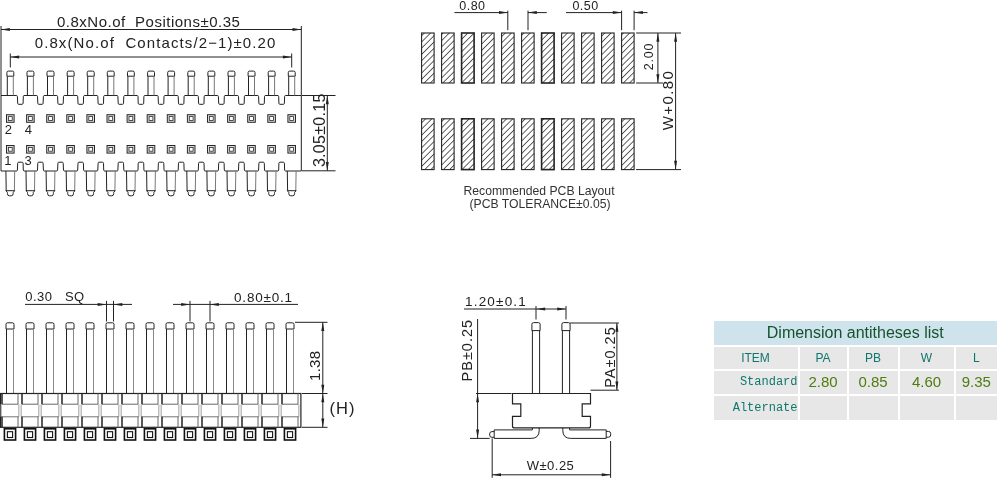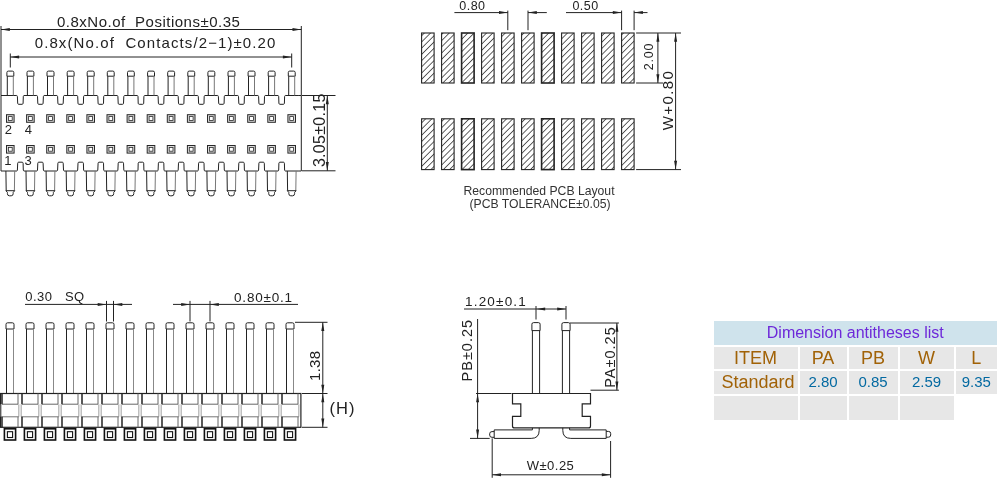--- a/index.html
+++ b/index.html
@@ -4,25 +4,25 @@
 <style>
 html,body { margin:0; padding:0; background:#fff; width:1000px; height:479px; overflow:hidden; }
 * { box-sizing: border-box; -webkit-font-smoothing: antialiased; }
 body, svg text { font-family: "Liberation Sans", sans-serif; }
 #drawing { position:absolute; left:0; top:0; }
 
 #dimtable { position:absolute; left:713.5px; top:320.5px; width:283.5px;
   display:grid; grid-template-columns:84px 47px 49px 54px 41.5px;
   grid-template-rows:24px 22.5px 22.5px 24px; gap:2px;
   font-family:"Liberation Sans", sans-serif; }
-#dimtable .hdr { grid-column:1 / span 5; background:#cfe3ec; color:#6d28d9;
+#dimtable .hdr { grid-column:1 / span 5; background:#cfe3ec; color:#14532d;
   font-size:16px; text-align:center; line-height:24px; }
-#dimtable .c { background:#e7e7e7; color:#a16207; font-size:18px; text-align:center; line-height:22.5px; }
-#dimtable .l { text-align:left; padding-left:8px; }
-#dimtable .v { color:#0369a1; font-size:15px; }
+#dimtable .c { background:#e7e7e7; color:#0f766e; font-size:12px; text-align:center; line-height:22.5px; }
+#dimtable .l { text-align:right; padding-left:8px;font-family:Liberation Mono, monospace; }
+#dimtable .v { color:#4d7c0f; font-size:15px; }
 #dimtable .b { line-height:24px; }
 </style>
 </head>
 <body>
 
 <svg id="drawing" width="1000" height="479" viewBox="0 0 1000 479">
 <defs>
 <pattern id="hatch" patternUnits="userSpaceOnUse" width="4.4" height="4.4" patternTransform="rotate(45)">
 <line x1="2.2" y1="0" x2="2.2" y2="4.4" stroke="#3a3a3a" stroke-width="0.8"></line>
 </pattern>
@@ -633,20 +633,21 @@
 
 <div class="c">ITEM</div>
     <div class="c">PA</div>
     <div class="c">PB</div>
     <div class="c">W</div>
     <div class="c">L</div>
 
 <div class="c l">Standard</div>
     <div class="c v">2.80</div>
     <div class="c v">0.85</div>
-    <div class="c v">2.59</div>
+    <div class="c v">4.60</div>
     <div class="c v">9.35</div>
 
+<div class="c l b">Alternate</div>
     <div class="c"></div>
     <div class="c"></div>
     <div class="c"></div>
     <div class="c"></div>
 </div>
 
 </body></html>

